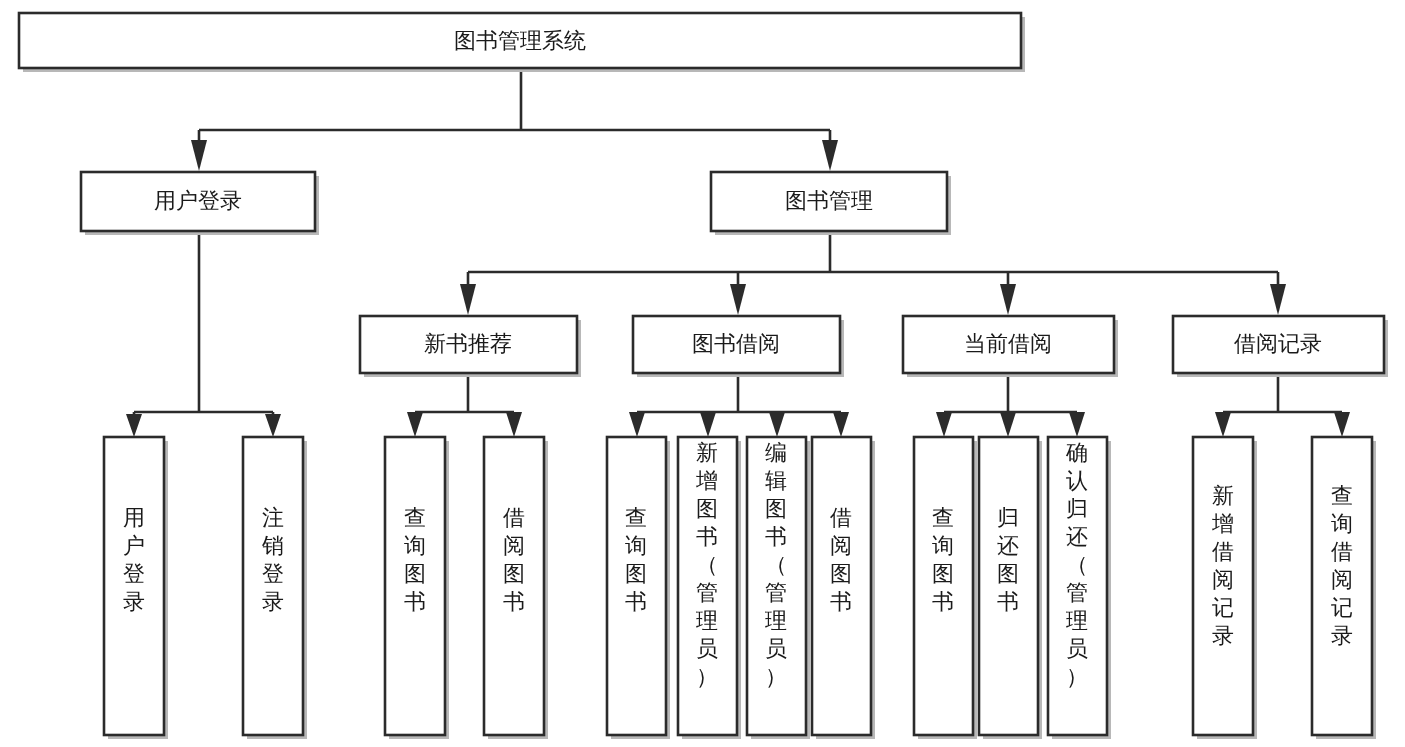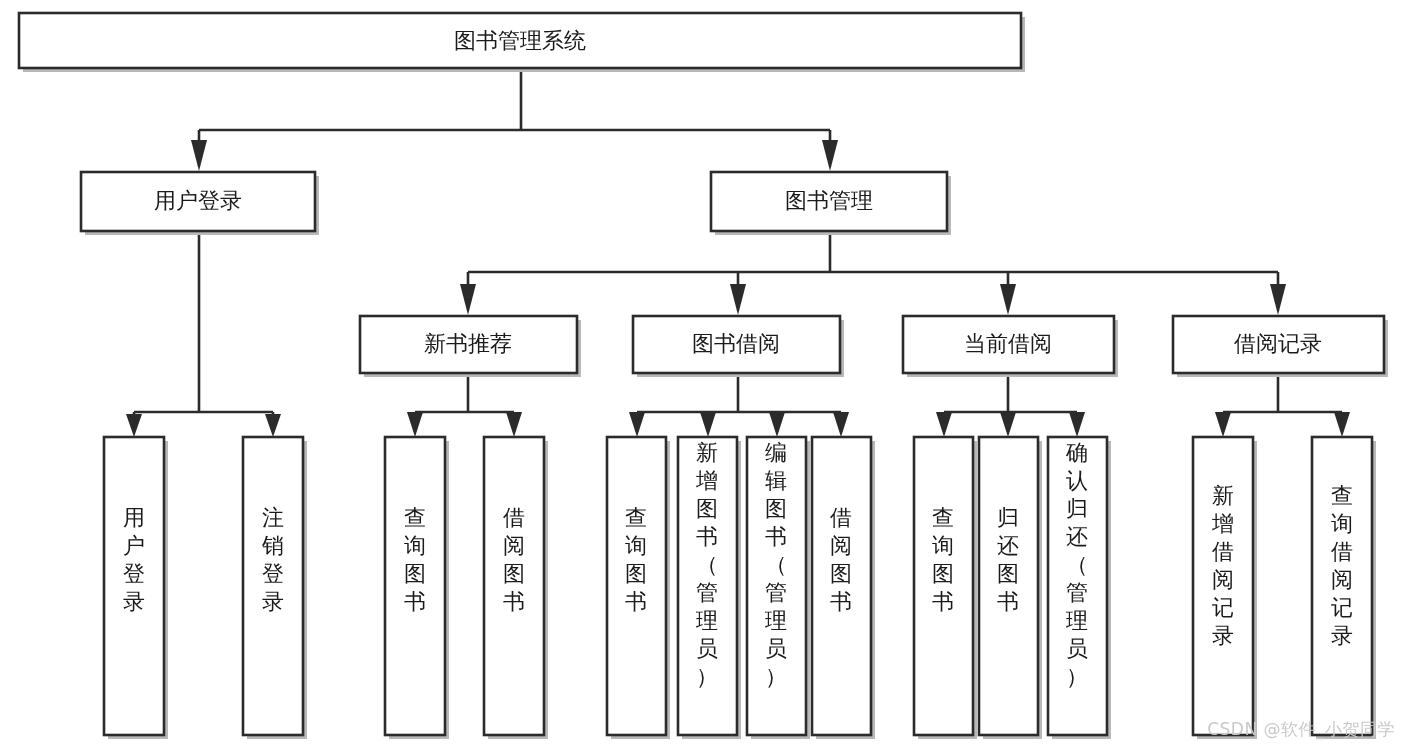--- a/index.html
+++ b/index.html
@@ -253,15 +253,14 @@
     </g>
 
     <g>
       <rect class="node-shadow" x="1316" y="441" width="60" height="298"></rect>
       <rect class="node-box" x="1312" y="437" width="60" height="298"></rect>
       <text class="node-label-v" x="1342" y="503"><tspan x="1342" dy="0">查</tspan><tspan x="1342" dy="28">询</tspan><tspan x="1342" dy="28">借</tspan><tspan x="1342" dy="28">阅</tspan><tspan x="1342" dy="28">记</tspan><tspan x="1342" dy="28">录</tspan></text>
     </g>
 
   </svg>
 
-  <div class="watermark">CSDN @软件_小贺同学</div>
 
 </div>
 
 </body></html>

